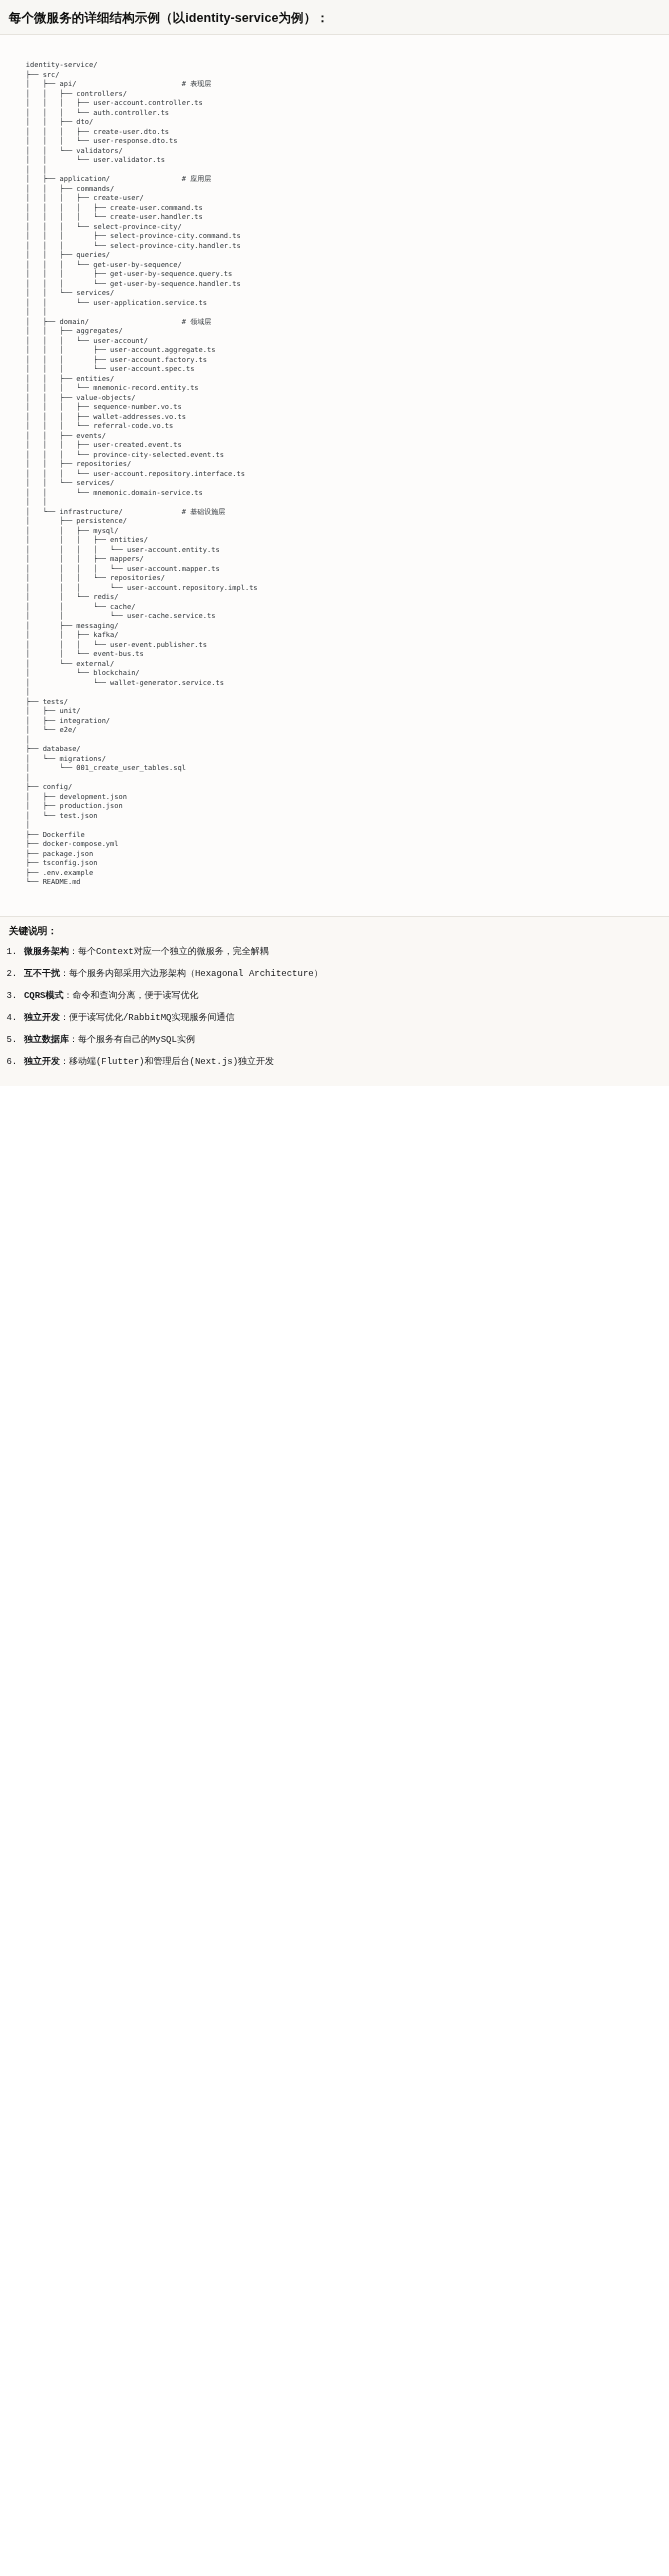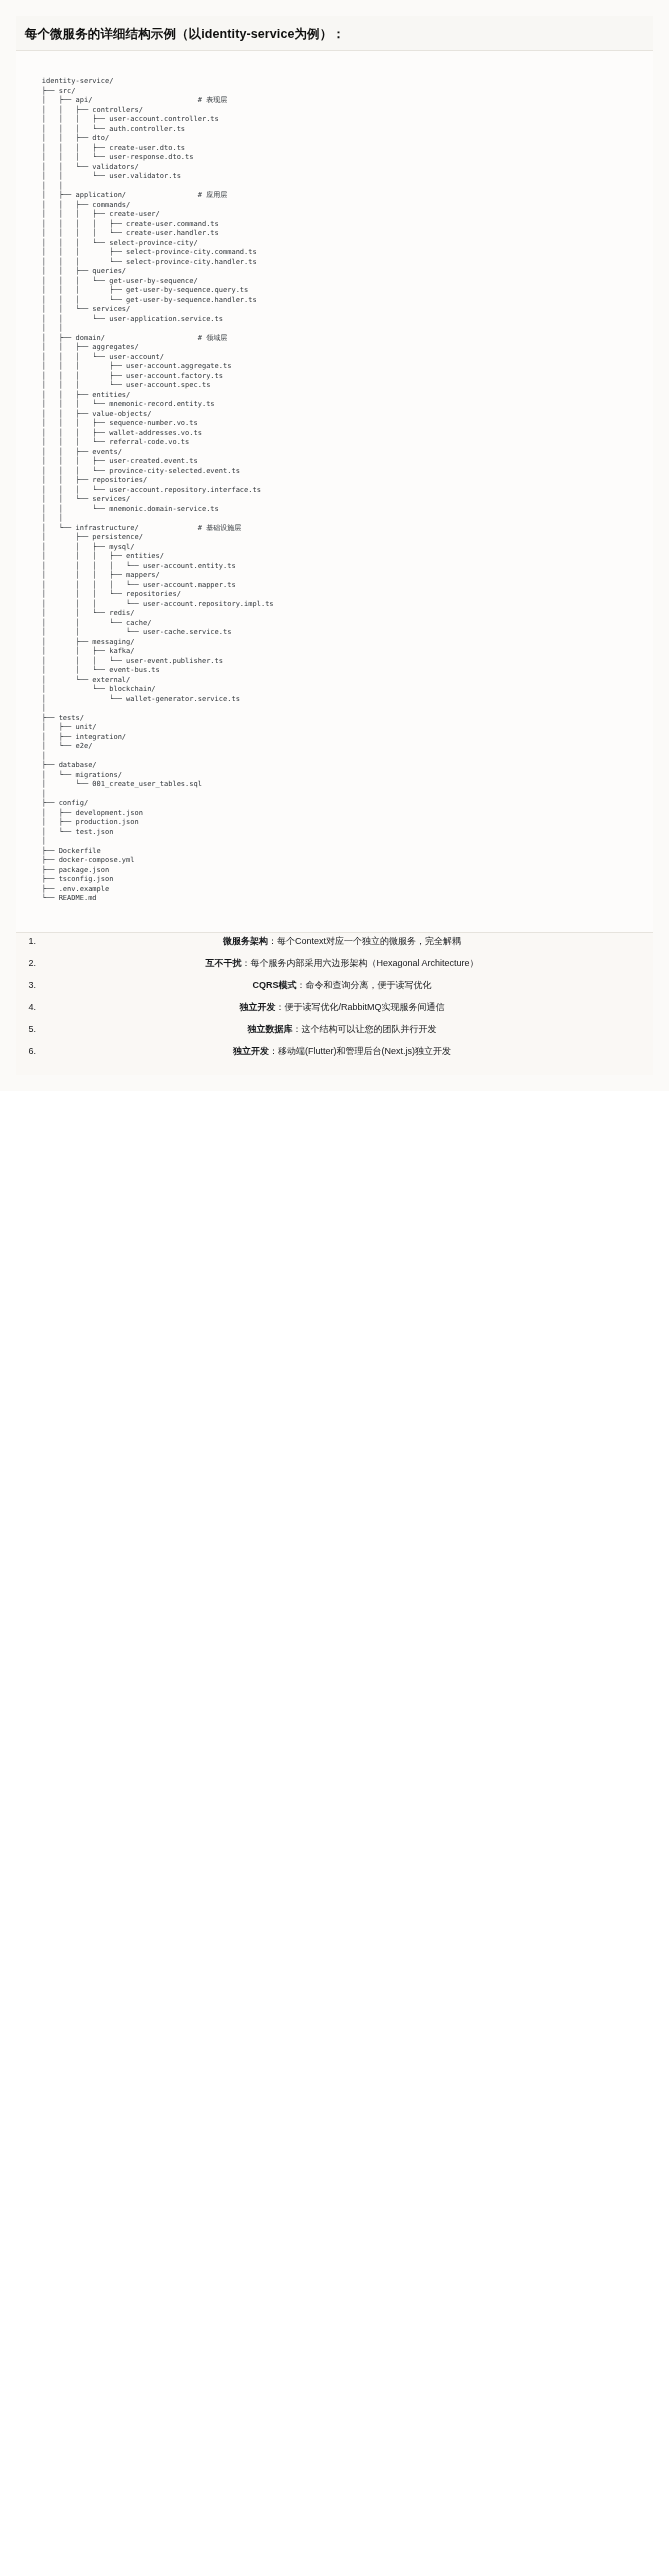--- a/index.html
+++ b/index.html
@@ -11,21 +11,21 @@
   body {
     width: 669px;
     font-family: "Liberation Sans", sans-serif;
     color: #1f2328;
     -webkit-font-smoothing: antialiased;
   }
   .page {
     width: 669px;
     box-sizing: border-box;
     background: #fbfaf8;
-    padding: 16px;
+    padding: 0;
     overflow: hidden;
   }
 
   
   .doc-heading {
     font-family: "Liberation Sans", sans-serif;
     font-weight: bold;
     font-size: 12.5px;
     line-height: 1.35;
     color: #10100f;
@@ -64,27 +64,26 @@
     font-size: 9.7px;
     color: #10100f;
     margin: 6.3px 0 7.5px 0;
   }
   ol.keys {
     margin: 0;
     padding: 0 0 0 13.8px;
     list-style-position: outside;
   }
   ol.keys > li {
-    font-family: Liberation Sans, sans-serif;
+    font-family: Liberation Mono, monospace;
     font-size: 9px;
     line-height: 1.55;
     color: #15171a;
     margin: 0 0 8.1px 0;
     padding-left: 1.3px;
-    text-align: center;
   }
   ol.keys > li .k-term {
     font-weight: bold;
   }
   ol.keys > li .k-desc { font-weight: normal; }
   .closing {
     font-family: "Liberation Serif", serif;
     font-size: 9px;
     line-height: 1.6;
     color: #15171a;
@@ -191,36 +190,37 @@
 ├── docker-compose.yml
 ├── package.json
 ├── tsconfig.json
 ├── .env.example
 └── README.md</pre>
   </div>
 
   <hr class="rule">
 
   <div class="keys-wrap">
+    <div class="keys-title">关键说明：</div>
 
     <ol class="keys">
       <li>
         <span class="k-term">微服务架构</span><span class="k-sep">：</span><span class="k-desc">每个Context对应一个独立的微服务，完全解耦</span>
       </li>
       <li>
         <span class="k-term">互不干扰</span><span class="k-sep">：</span><span class="k-desc">每个服务内部采用六边形架构（Hexagonal Architecture）</span>
       </li>
       <li>
         <span class="k-term">CQRS模式</span><span class="k-sep">：</span><span class="k-desc">命令和查询分离，便于读写优化</span>
       </li>
       <li>
         <span class="k-term">独立开发</span><span class="k-sep">：</span><span class="k-desc">便于读写优化/RabbitMQ实现服务间通信</span>
       </li>
       <li>
-        <span class="k-term">独立数据库</span><span class="k-sep">：</span><span class="k-desc">这个结构可以让您的团队并行开发</span>
+        <span class="k-term">独立数据库</span><span class="k-sep">：</span><span class="k-desc">每个服务有自己的MySQL实例</span>
       </li>
       <li>
         <span class="k-term">独立开发</span><span class="k-sep">：</span><span class="k-desc">移动端(Flutter)和管理后台(Next.js)独立开发</span>
       </li>
     </ol>
 
   </div>
 
 </div>
 

